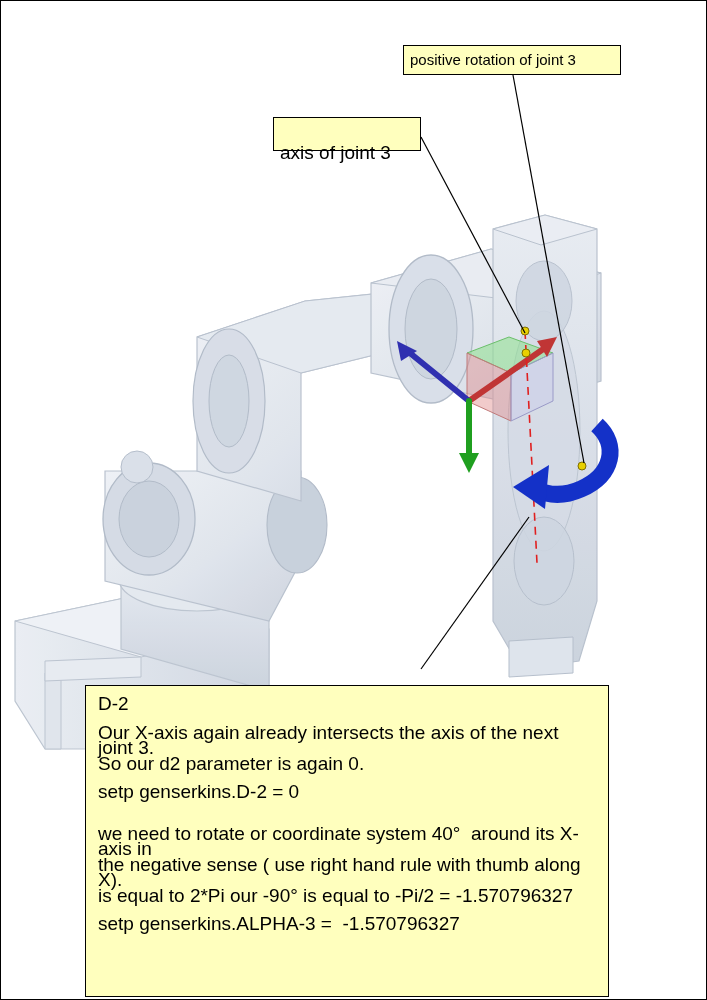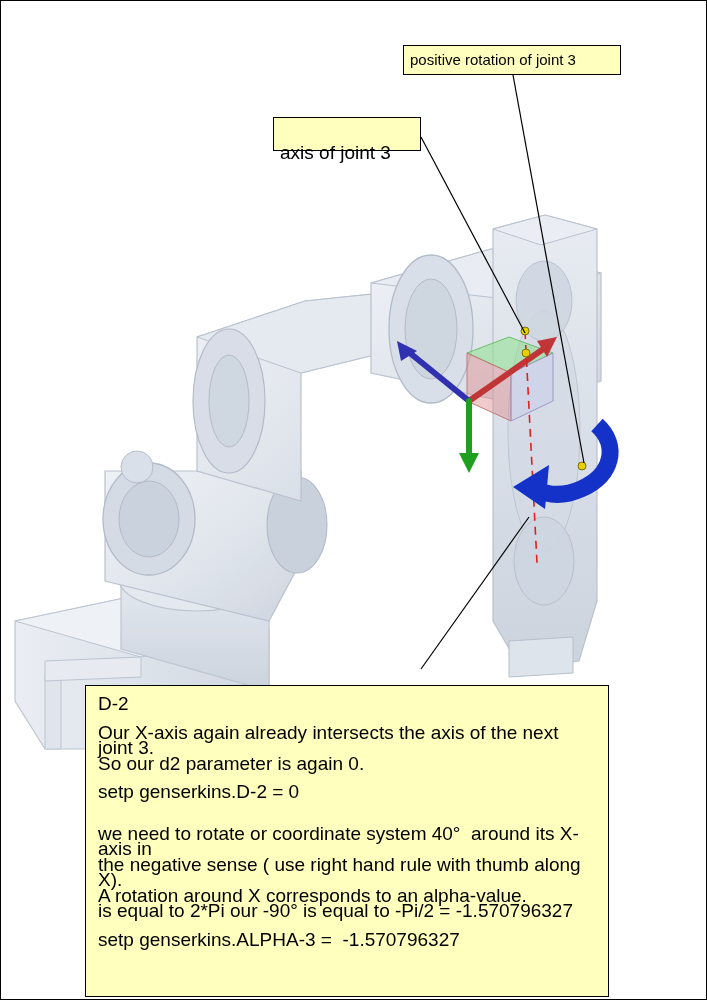--- a/index.html
+++ b/index.html
@@ -188,19 +188,18 @@
     <p>D-2</p>
     <div class="spacer"></div>
     <p>Our X-axis again already intersects the axis of the next joint 3.</p>
     <p>So our d2 parameter is again 0.</p>
     <div class="spacer"></div>
     <p>setp genserkins.D-2 = 0</p>
     <div class="spacer"></div>
     <div class="spacer"></div>
     <p>we need to rotate or coordinate system 40°  around its X-axis in</p>
     <p>the negative sense ( use right hand rule with thumb along X).</p>
-    <p>A rotation around X corresponds to an alpha-value.</p>
     <p>is equal to 2*Pi our -90° is equal to -Pi/2 = -1.570796327</p>
     <div class="spacer"></div>
     <p>setp genserkins.ALPHA-3 =  -1.570796327</p>
   </div>
 
 </div>
 
 </body></html>

